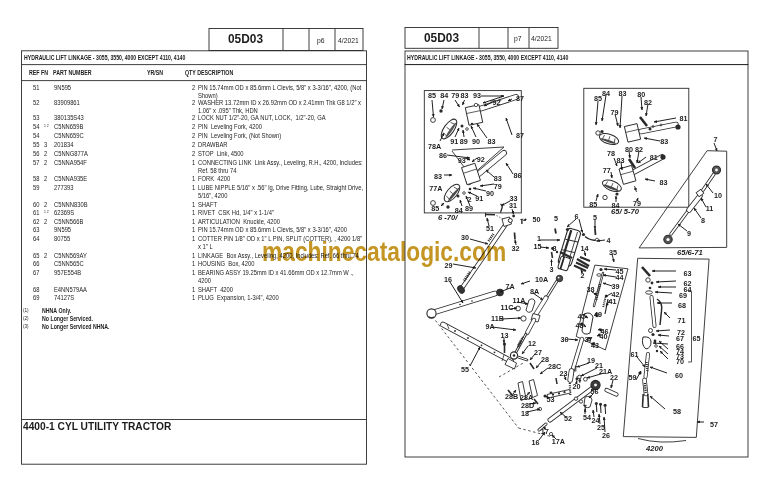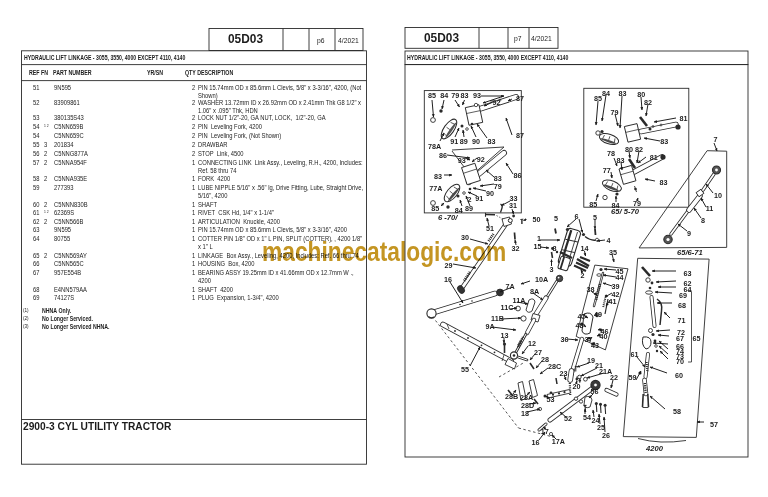--- a/index.html
+++ b/index.html
@@ -721,14 +721,14 @@
 <div class="t" style="left:191.5px;top:295.4px;font-size:6.6px;transform:scaleX(0.88);">1</div>
 <div class="t" style="left:197.5px;top:295.4px;font-size:6.6px;transform:scaleX(0.88);">PLUG  Expansion, 1-3/4", 4200</div>
 
 <div class="t" style="left:23px;top:307.5px;font-size:5.8px;transform:scaleX(0.8);">(1)</div>
 <div class="t b" style="left:41.5px;top:307.5px;font-size:6.4px;transform:scaleX(0.82);">NHNA Only.</div>
 <div class="t" style="left:23px;top:315.5px;font-size:5.8px;transform:scaleX(0.8);">(2)</div>
 <div class="t b" style="left:41.5px;top:315.5px;font-size:6.4px;transform:scaleX(0.82);">No Longer Serviced.</div>
 <div class="t" style="left:23px;top:323.5px;font-size:5.8px;transform:scaleX(0.8);">(3)</div>
 <div class="t b" style="left:41.5px;top:323.5px;font-size:6.4px;transform:scaleX(0.82);">No Longer Serviced NHNA.</div>
 
-<div class="t b" style="left:23px;top:421.5px;font-size:10.2px;transform:scaleX(1.0);">2900-3 CYL UTILITY TRACTOR</div>
+<div class="t b" style="left:23px;top:421.5px;font-size:10.2px;transform:scaleX(1.0);">4400-1 CYL UTILITY TRACTOR</div>
 
 <div id="wm">machinecatalogic.com</div>
 </body></html>

